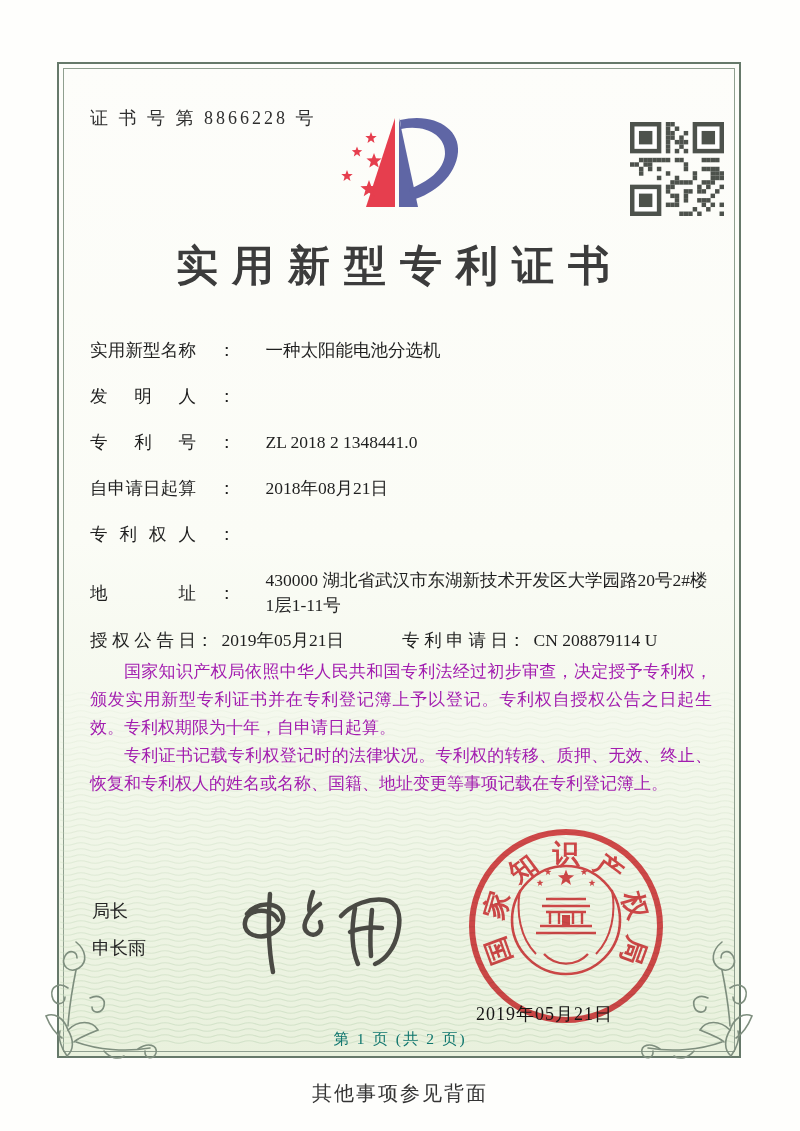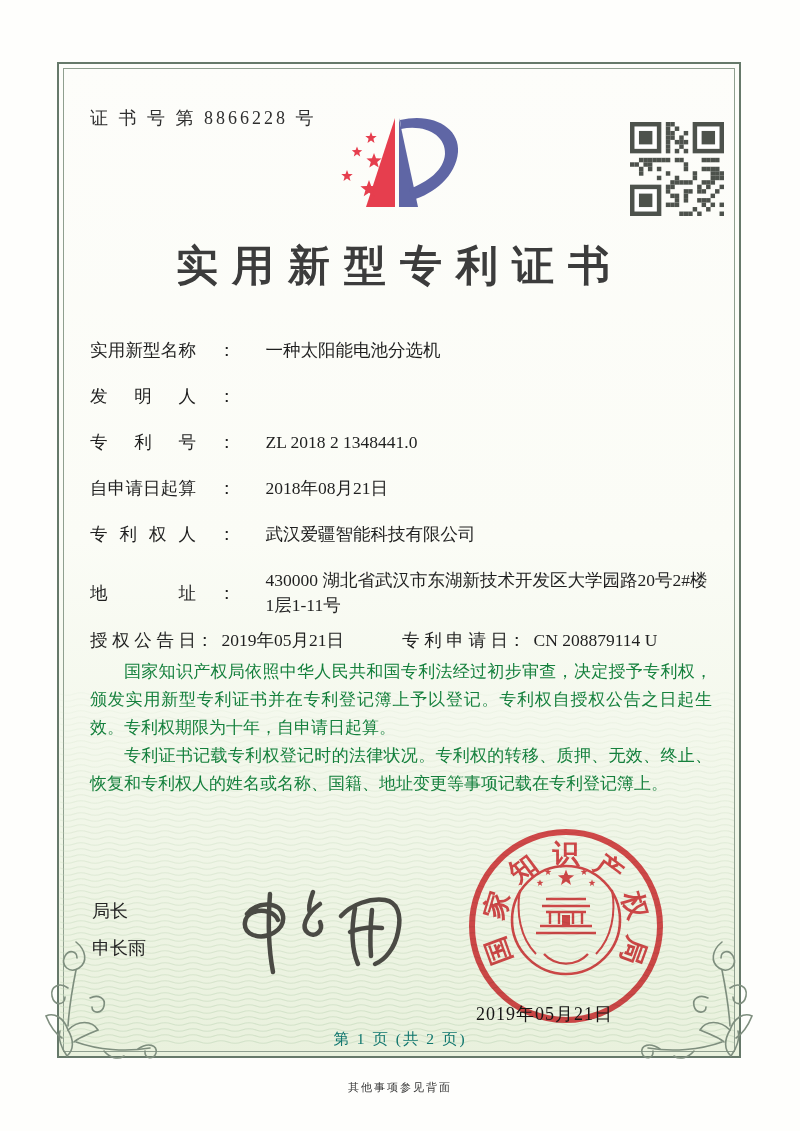--- a/index.html
+++ b/index.html
@@ -34,31 +34,31 @@
   .fields{position:absolute; left:90px; top:338px; width:624px; font-size:17.5px; color:#1f1f1f; z-index:2;}
   .row{display:flex; margin-bottom:21px; line-height:25px; align-items:center;gap:22px;}
   .f-label{width:106px; flex:none; text-align:justify; text-align-last:justify;}
   .colon{flex:none; margin-right:8px;}
   .f-value{flex:1; min-width:0;}
   .grant-row{display:flex; margin-top:2px; line-height:25px;}
   .grant-group{display:flex;}
   .grant-left{width:312px; flex:none;}
   
   .bodytext{position:absolute; left:90px; top:658px; width:622px; z-index:2;}
-  .bodytext p{margin:0; font-size:17px; line-height:28px; text-indent:2em; text-align:justify; color:#15803d;}
+  .bodytext p{margin:0; font-size:17px; line-height:28px; text-indent:2em; text-align:justify; color:#a21caf;}
   
   .director{position:absolute; left:92px; top:893px; font-size:18px; line-height:37px; color:#242424; z-index:2;}
   .signature{position:absolute; left:225px; top:880px; z-index:2;}
   
   .seal{position:absolute; left:462px; top:820px; z-index:3; mix-blend-mode:multiply; opacity:.92;}
   .seal-char{font-size:27px; font-weight:bold; fill:#d93a40; text-anchor:middle; dominant-baseline:central;}
   .seal-date{position:absolute; left:476px; top:1002px; font-size:18px; letter-spacing:1px; color:#161616; z-index:4;}
   
   .page-num{position:absolute; left:0; top:1029px; width:800px; text-align:center; font-size:15.5px; color:#0f766e; z-index:2; letter-spacing:2px;}
-  .back-note{position:absolute; left:0; top:1080px; width:800px; text-align:center; font-size:11px; color:#333; letter-spacing:2px;}
+  .back-note{position:absolute; left:0; top:1080px; width:800px; text-align:center; font-size:20px; color:#333; letter-spacing:2px;}
 </style>
 </head>
 <body>
 
 <div class="page">
 
   <div class="frame-outer">
     <div class="frame-inner"></div>
   </div>
 
@@ -292,21 +292,20 @@
         <span class="f-value">ZL 2018 2 1348441.0</span>
     </div>
     <div class="row">
       <span class="f-label">自申请日起算</span>
         <span class="colon">：</span>
         <span class="f-value">2018年08月21日</span>
     </div>
     <div class="row">
       <span class="f-label">专利权人</span>
         <span class="colon">：</span>
-        <span class="f-value">武汉爱疆智能科技有限公司</span>
     </div>
     <div class="row" style="margin-bottom:10px">
       <span class="f-label">地址</span>
         <span class="colon">：</span>
         <span class="f-value" style="max-width:498px">430000 湖北省武汉市东湖新技术开发区大学园路20号2#楼1层1-11号</span>
     </div>
     <div class="grant-row">
       <span class="grant-group grant-left">
         <span class="f-label">授权公告日</span>
           <span class="colon">：</span>

